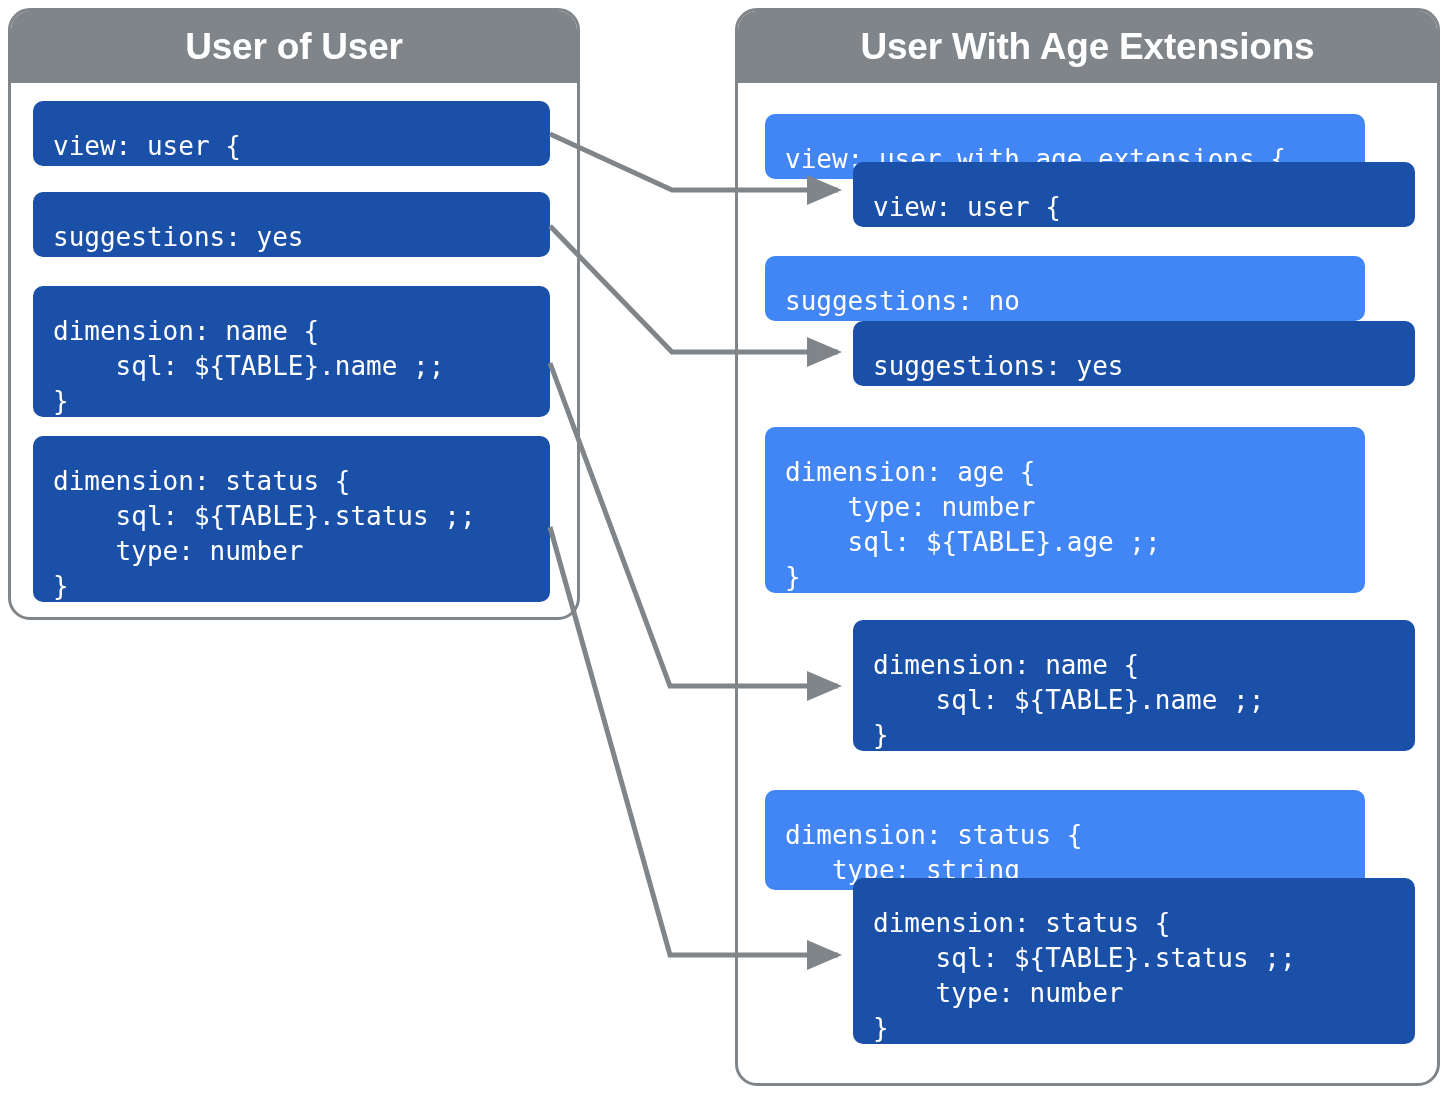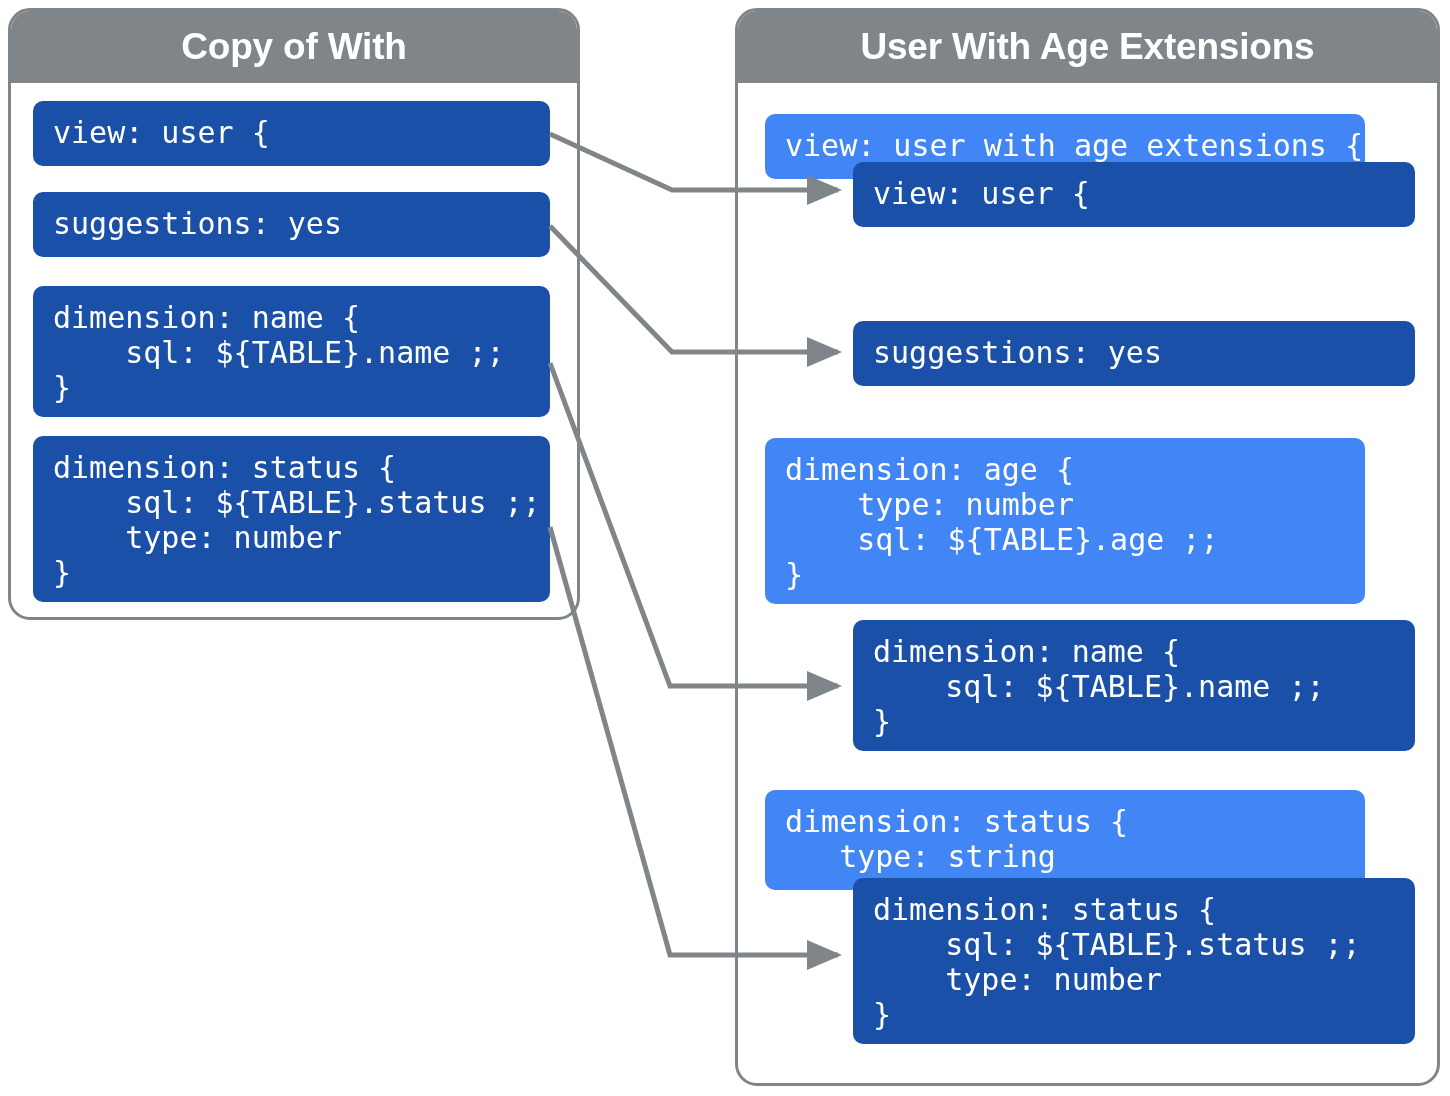--- a/index.html
+++ b/index.html
@@ -50,61 +50,61 @@
   #panel-left  { left: 8px;   top: 8px;  width: 572px;  height: 612px; }
   #panel-right { left: 735px; top: 8px;  width: 705px;  height: 1078px; }
 
   
   .code-box {
     position: absolute;
     border-radius: 10px;
     box-sizing: border-box;
     color: #ffffff;
     font-family: "DejaVu Sans Mono", "Liberation Mono", monospace;
-    font-size: 30px;
+    font-size: 26px;
     line-height: 35px;
     white-space: pre;
-    padding: 14px 0 14px 20px;
+    padding: 28px 0 14px 20px;
   }
   .code-box.base    { background: #1a50a8; }  
   .code-box.refine  { background: #4285f4; }  
 
   
   #lb-0 { left: 33px; top: 101px; width: 517px; height: 65px;  }
   #lb-1 { left: 33px; top: 192px; width: 517px; height: 65px;  }
   #lb-2 { left: 33px; top: 286px; width: 517px; height: 131px; }
   #lb-3 { left: 33px; top: 436px; width: 517px; height: 166px; }
 
   
   #rb-0a { left: 765px; top: 114px;  width: 600px; height: 65px;  }
   #rb-0b { left: 853px; top: 162px; width: 562px; height: 65px;  }
   #rb-1a { left: 765px; top: 256px; width: 600px; height: 65px;  }
   #rb-1b { left: 853px; top: 321px; width: 562px; height: 65px;  }
-  #rb-2a { left: 765px; top: 438px; width: 600px; height: 166px; }
+  #rb-2a { left: 765px; top: 427px; width: 600px; height: 166px; }
   #rb-3b { left: 853px; top: 620px; width: 562px; height: 131px; }
   #rb-4a { left: 765px; top: 790px; width: 600px; height: 100px; }
   #rb-4b { left: 853px; top: 878px; width: 562px; height: 166px; }
 
   
   #connectors {
     position: absolute;
     left: 0; top: 0;
     width: 1450px;
     height: 1096px;
     pointer-events: none;
   }
 </style>
 </head>
 <body>
 
 <div id="stage">
 
   <div class="panel" id="panel-left">
     <div class="panel-header">
-      <span class="panel-title">Copy of With</span>
+      <span class="panel-title">User of User</span>
     </div>
   </div>
 
   <div class="code-box base" id="lb-0">view: user {</div>
   <div class="code-box base" id="lb-1">suggestions: yes</div>
   <div class="code-box base" id="lb-2">dimension: name {
     sql: ${TABLE}.name ;;
 }</div>
   <div class="code-box base" id="lb-3">dimension: status {
     sql: ${TABLE}.status ;;
@@ -113,20 +113,21 @@
 
   <div class="panel" id="panel-right">
     <div class="panel-header">
       <span class="panel-title">User With Age Extensions</span>
     </div>
   </div>
 
   <div class="code-box refine" id="rb-0a">view: user_with_age_extensions {</div>
   <div class="code-box base" id="rb-0b">view: user {</div>
 
+  <div class="code-box refine" id="rb-1a">suggestions: no</div>
   <div class="code-box base" id="rb-1b">suggestions: yes</div>
 
   <div class="code-box refine" id="rb-2a">dimension: age {
     type: number
     sql: ${TABLE}.age ;;
 }</div>
 
   <div class="code-box base" id="rb-3b">dimension: name {
     sql: ${TABLE}.name ;;
 }</div>

